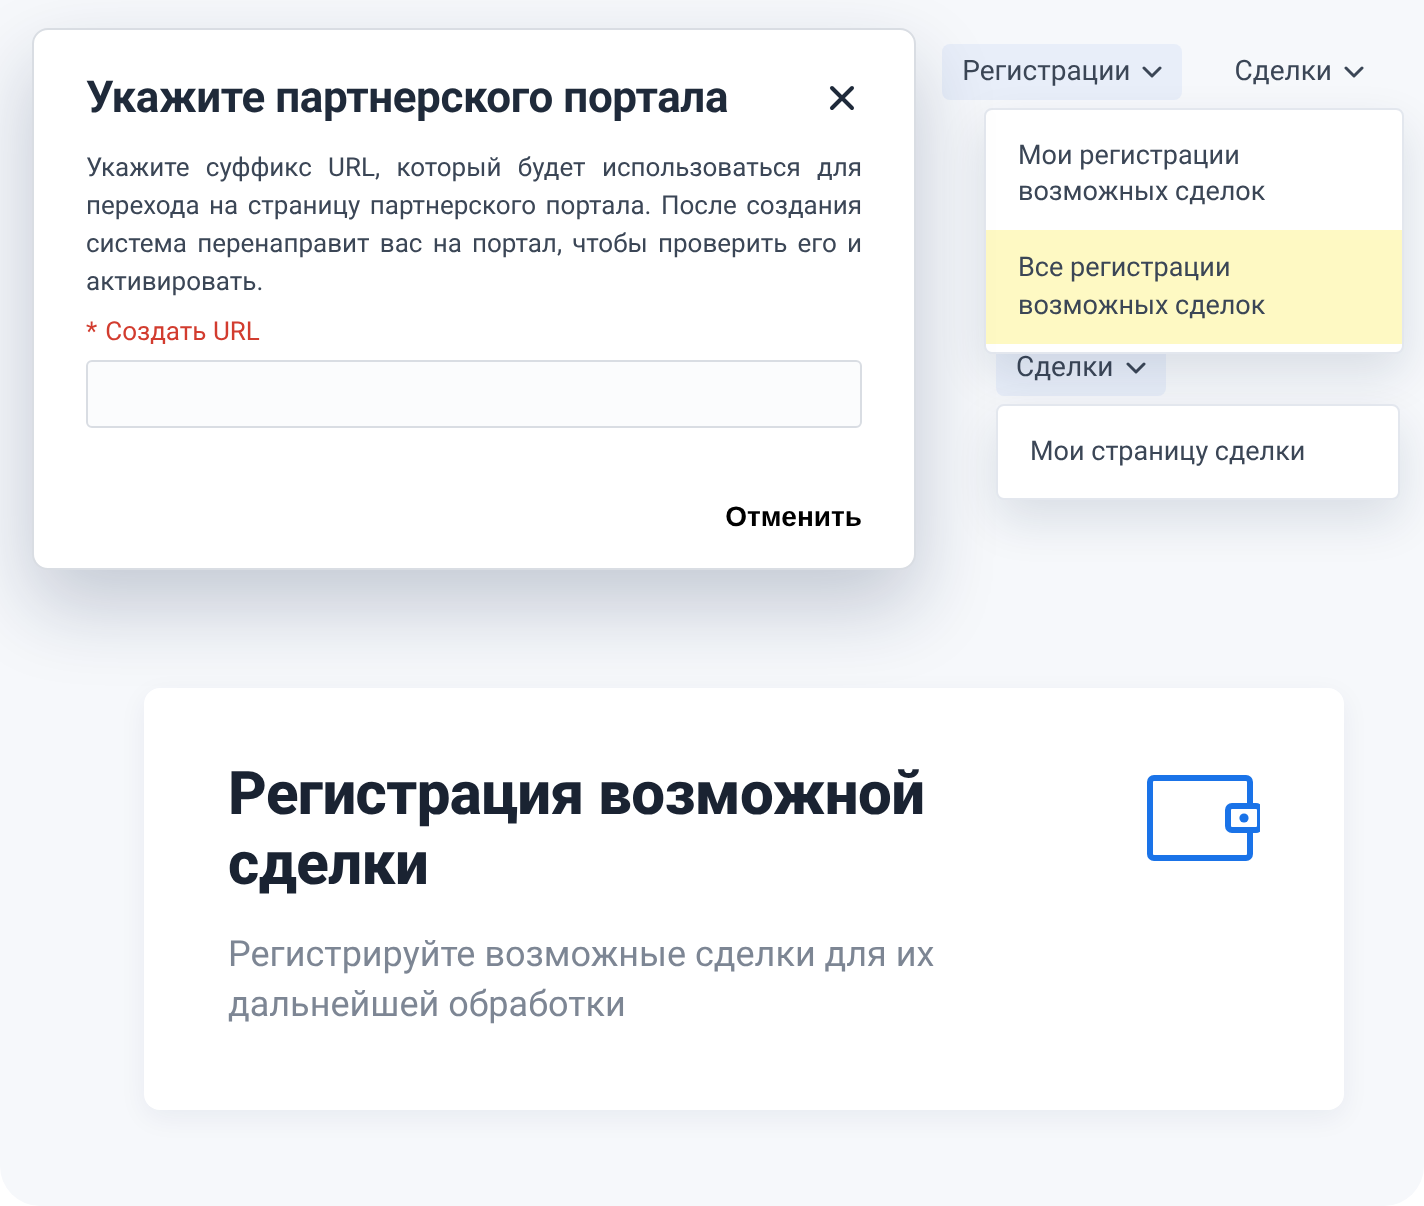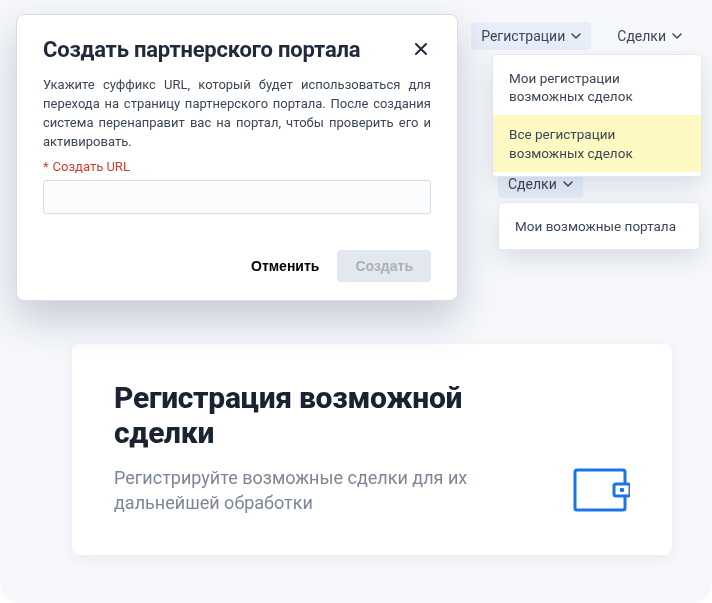--- a/index.html
+++ b/index.html
@@ -169,21 +169,21 @@
     position: absolute;
     left: 72px;
     right: 40px;
     bottom: 48px;
     background: #fff;
     border-radius: 8px;
     box-shadow: 0 4px 14px rgba(17, 38, 78, 0.06);
     padding: 36px 42px 40px 42px;
     display: flex;
     justify-content: space-between;
-    align-items: flex-end;
+    align-items: flex-start;
     z-index: 5;
   }
   .promo-text { max-width: 430px; }
   .promo-title {
     font-size: 30px;
     font-weight: 800;
     color: #1a2332;
     line-height: 1.18;
     margin-bottom: 14px;
     letter-spacing: -0.3px;
@@ -225,41 +225,40 @@
 
 <div class="second-dd-wrap">
   <div class="dd-btn active">
     <span>Сделки</span>
     <svg class="chev" viewBox="0 0 10 10">
         <path d="M1 3 L5 7 L9 3" stroke="#3b4656" stroke-width="1.5" fill="none" stroke-linecap="round" stroke-linejoin="round"></path>
       </svg>
   </div>
 </div>
 <div class="dd-menu deals">
-  <div class="dd-item">Мои возможные портала</div>
+  <div class="dd-item">Мои страницу сделки</div>
 </div>
 
 <div class="modal">
   <div class="modal-header">
-    <div class="modal-title">Создать партнерского портала</div>
+    <div class="modal-title">Укажите партнерского портала</div>
     <button class="close-btn">
       <svg width="16" height="16" viewBox="0 0 16 16">
         <path d="M3 3 L13 13 M13 3 L3 13" stroke="#1f2a3a" stroke-width="2" stroke-linecap="round"></path>
       </svg>
     </button>
   </div>
   <div class="modal-desc">Укажите суффикс URL, который будет использоваться для перехода на страницу партнерского портала. После создания система перенаправит вас на портал, чтобы проверить его и активировать.</div>
   <div class="field-label">
     <span class="req">*</span>
     <span>Создать URL</span>
   </div>
   <input class="text-input" type="text" value="" style="">
   <div class="modal-footer">
     <button class="btn-text">Отменить</button>
-    <button class="btn-primary-disabled" disabled="">Создать</button>
   </div>
 </div>
 
 <div class="promo-card">
   <div class="promo-text">
     <div class="promo-title">Регистрация возможной сделки</div>
     <div class="promo-sub">Регистрируйте возможные сделки для их дальнейшей обработки</div>
   </div>
   <svg class="wallet-icon" width="58" height="48" viewBox="0 0 58 48">
     <rect x="3" y="3" width="50" height="40" rx="2" fill="none" stroke="#1a73e8" stroke-width="3"></rect>

